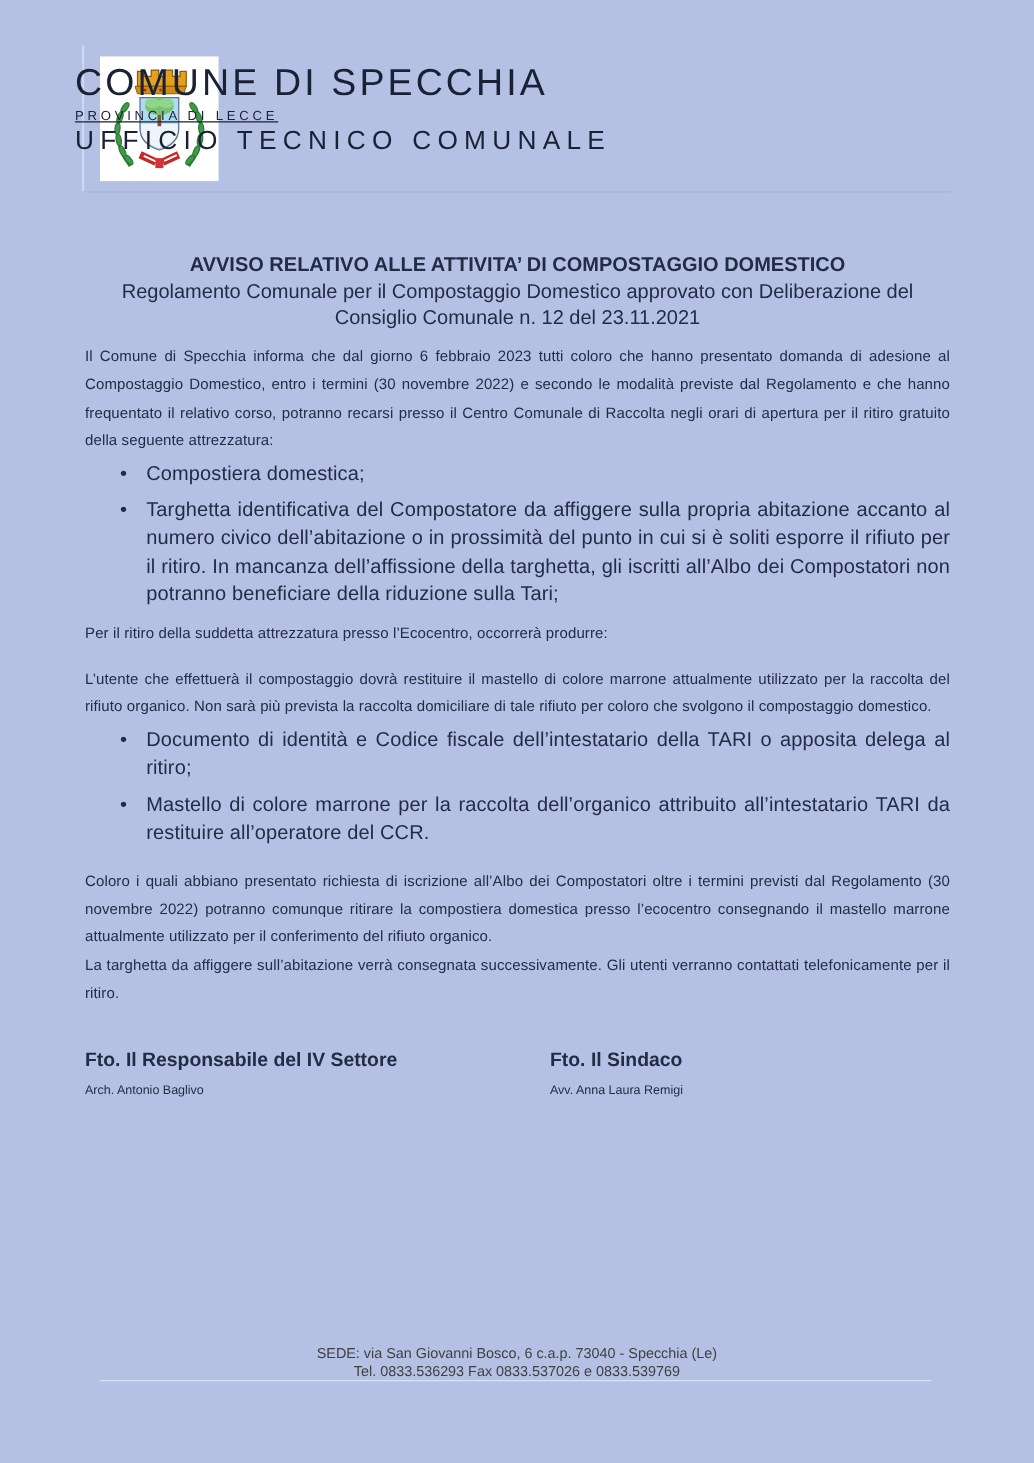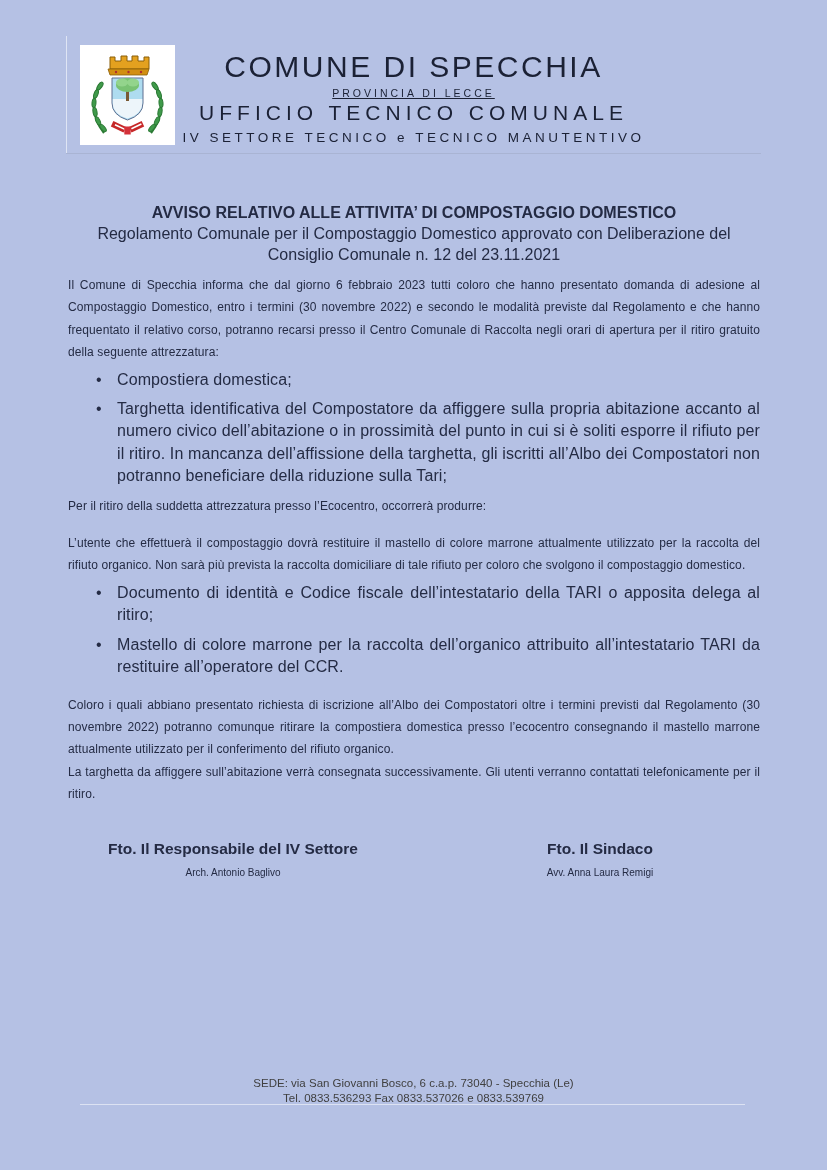--- a/index.html
+++ b/index.html
@@ -11,40 +11,40 @@
     overflow:hidden;
   }
   .page { position:relative; width:827px; height:1170px; background:#b5c1e4; }
 
   
   .rule-v { position:absolute; left:66px; top:36px; width:1px; height:118px; background:#dfe5f4; }
   .rule-h { position:absolute; left:66px; top:153px; width:695px; height:1px; background:#a9b4d3; }
 
   
   .logo { position:absolute; left:80px; top:45px; width:95px; height:100px; }
-  .masthead { position:absolute; left:60px; top:50px; width:707px; text-align:center; color:#1b2135; }
+  .masthead { position:absolute; left:60px; top:50px; width:707px; color:#1b2135; }
   .org-name { font-size:30px; letter-spacing:2.5px; font-weight:400; line-height:34px; }
   .province { font-size:10.5px; letter-spacing:3px; margin-top:3px;text-decoration:underline; }
   .office   { font-size:21px; letter-spacing:5px; margin-top:2px; }
   .sector   { font-size:13.5px; letter-spacing:3.5px; margin-top:5px; }
 
   
   .content { position:absolute; left:68px; top:202px; width:692px; }
   .notice-title { text-align:center; font-weight:bold; font-size:16px; line-height:21px; }
   .notice-subtitle { text-align:center; font-size:16px; line-height:21px; }
   .para { font-size:12px; line-height:22.4px; text-align:justify; letter-spacing:0.1px; }
   .gap-s { margin-top:9px; }
   .gap-m { margin-top:15px; }
   ul.blist { list-style:none; margin:5px 0 2px 0; padding-left:49px; }
   ul.blist li { position:relative; font-size:16px; line-height:22.4px; text-align:justify; margin-bottom:7px; letter-spacing:0.1px; }
   ul.blist li::before { content:"\2022"; position:absolute; left:-21px; top:0; font-size:16px; }
 
   
   .signatures { display:flex; justify-content:space-between; margin-top:34px; }
-  .sig { text-align:center; }
+  .sig { text-align:left; }
   .sig-left  { width:330px; }
   .sig-right { width:320px; }
   .sig-role { font-weight:bold; font-size:15.5px; }
   .sig-name { font-size:10px; margin-top:9px; }
 
   
   .footer-rule { position:absolute; left:80px; top:1104px; width:665px; height:1px; background:#dce2f2; }
   .footer { position:absolute; left:60px; top:1076px; width:707px; text-align:center; color:#404040; }
   .footer-line { font-size:11.5px; line-height:15px; }
 </style>
@@ -100,21 +100,20 @@
         <rect x="4.5" y="-1.2" width="11" height="1.6" fill="#ffffff" transform="rotate(-25)"></rect>
         <rect x="-3.2" y="-4.5" width="6.4" height="8" fill="#d4323a"></rect>
       </g>
     </svg>
   </div>
 
   <div class="masthead">
     <div class="org-name">COMUNE DI SPECCHIA</div>
     <div class="province">PROVINCIA DI LECCE</div>
     <div class="office">UFFICIO TECNICO COMUNALE</div>
-    <div class="sector">IV SETTORE TECNICO e TECNICO MANUTENTIVO</div>
   </div>
 
   <div class="content">
     <div class="notice-title">AVVISO RELATIVO ALLE ATTIVITA’ DI COMPOSTAGGIO DOMESTICO</div>
     <div class="notice-subtitle">Regolamento Comunale per il Compostaggio Domestico approvato con Deliberazione del Consiglio Comunale n. 12 del 23.11.2021</div>
 
     <p class="para gap-s">Il Comune di Specchia informa che dal giorno 6 febbraio 2023 tutti coloro che hanno presentato domanda di adesione al Compostaggio Domestico, entro i termini (30 novembre 2022) e secondo le modalità previste dal Regolamento e che hanno frequentato il relativo corso, potranno recarsi presso il Centro Comunale di Raccolta negli orari di apertura per il ritiro gratuito della seguente attrezzatura:</p>
 
     <ul class="blist">
       <li>Compostiera domestica;</li>

